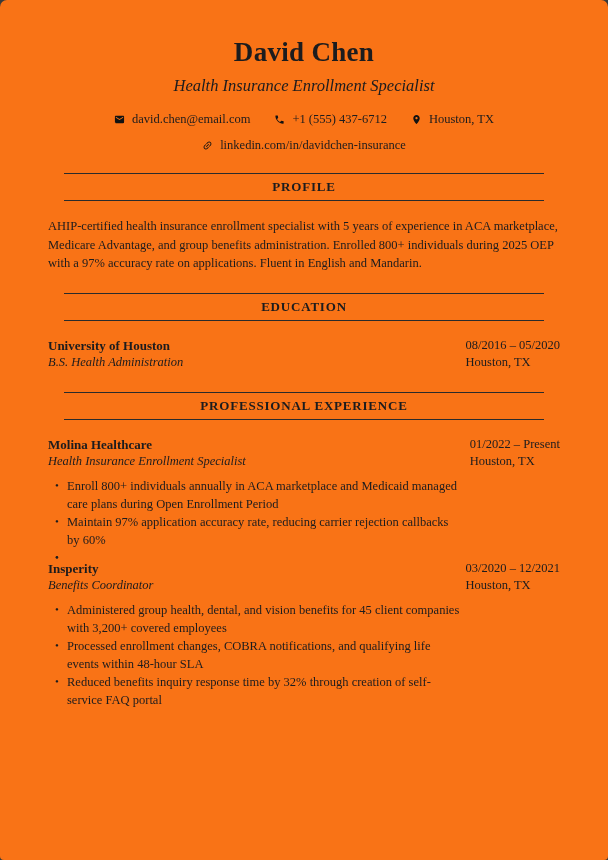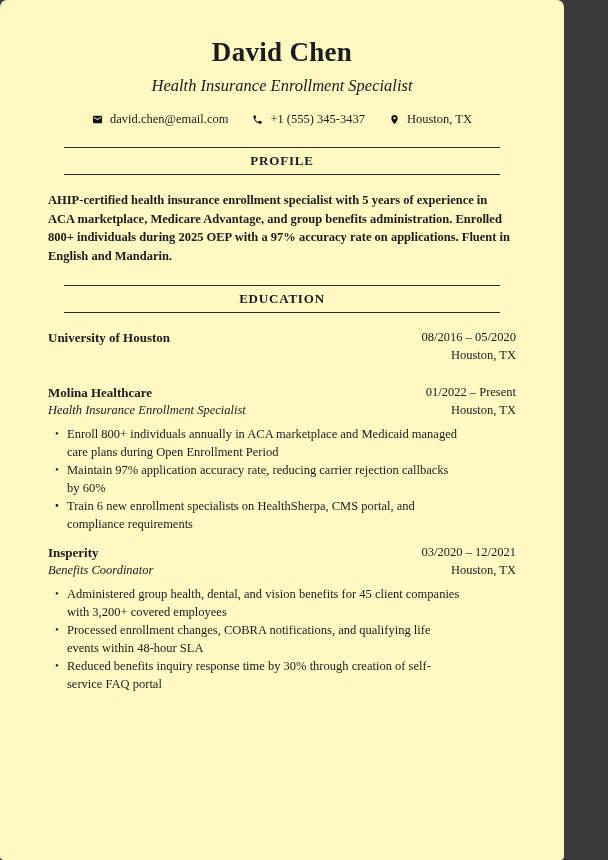--- a/index.html
+++ b/index.html
@@ -3,23 +3,23 @@
 <meta charset="utf-8">
 <style>
   html,body{margin:0;padding:0;}
   body{
     width:608px;height:860px;
     background:#3a3a3a;
     font-family:"Liberation Serif","DejaVu Serif",serif;
   }
   .page{
     position:relative;
-    width:564px;height:860px;
+    width:608px;height:860px;
     box-sizing:border-box;
-    background:#fef9c3;
+    background:#f97316;
     border-radius:7px 7px 4px 4px;
     padding:36px 48px 0 48px;
     color:#1c1c1e;
     overflow:hidden;
   }
   
   .name{
     margin:0;
     font-size:27px;
     font-weight:700;
@@ -62,33 +62,32 @@
     text-align:center;
     font-size:13px;
     font-weight:700;
     letter-spacing:.8px;
     line-height:15px;
   }
   .profile-text{
     margin:9px 0 0 0;
     font-size:12.5px;
     line-height:18.5px;
-    font-weight:bold;
   }
   
   .entry{margin-top:11px;}
   .entry + .entry{}
   .entry-head{
     display:flex;
     justify-content:space-between;
     align-items:flex-start;
     gap:12px;
   }
   .eh-left{line-height:17.5px;}
-  .eh-right{text-align:right;font-size:12.5px;line-height:17.5px;}
+  .eh-right{font-size:12.5px;line-height:17.5px;}
   .company{font-size:13px;font-weight:700;}
   .role{font-size:12.5px;font-style:italic;}
   ul.bullets{
     list-style:none;
     margin:6px 0 0 0;
     padding:0;
     width:412px;
   }
   ul.bullets li{
     position:relative;
@@ -119,55 +118,67 @@
             </svg>
         </span>
         <span>david.chen@email.com</span>
       </span>
       <span class="contact-item">
         <span class="cicon">
           <svg viewBox="0 0 24 24">
               <path d="M6.62 10.79c1.44 2.83 3.76 5.14 6.59 6.59l2.2-2.2c.27-.27.67-.36 1.02-.24 1.12.37 2.33.57 3.57.57.55 0 1 .45 1 1V20c0 .55-.45 1-1 1-9.39 0-17-7.61-17-17 0-.55.45-1 1-1h3.5c.55 0 1 .45 1 1 0 1.25.2 2.45.57 3.57.11.35.03.74-.25 1.02l-2.2 2.2z"></path>
             </svg>
         </span>
-        <span>+1 (555) 345-3437</span>
+        <span>+1 (555) 437-6712</span>
       </span>
       <span class="contact-item">
         <span class="cicon">
           <svg viewBox="0 0 24 24">
               <path d="M12 2C8.13 2 5 5.13 5 9c0 5.25 7 13 7 13s7-7.75 7-13c0-3.87-3.13-7-7-7zm0 9.5c-1.38 0-2.5-1.12-2.5-2.5s1.12-2.5 2.5-2.5 2.5 1.12 2.5 2.5-1.12 2.5-2.5 2.5z"></path>
             </svg>
         </span>
         <span>Houston, TX</span>
       </span>
     </div>
 
+    <div class="contact-row second">
+      <span class="contact-item">
+        <span class="cicon link">
+          <svg viewBox="0 0 24 24">
+              <path d="M3.9 12c0-1.71 1.39-3.1 3.1-3.1h4V7H7c-2.76 0-5 2.24-5 5s2.24 5 5 5h4v-1.9H7c-1.71 0-3.1-1.39-3.1-3.1zM8 13h8v-2H8v2zm9-6h-4v1.9h4c1.71 0 3.1 1.39 3.1 3.1s-1.39 3.1-3.1 3.1h-4V17h4c2.76 0 5-2.24 5-5s-2.24-5-5-5z"></path>
+            </svg>
+        </span>
+        <span>linkedin.com/in/davidchen-insurance</span>
+      </span>
+    </div>
   </header>
 
   <section class="section">
     <h2 class="section-heading">PROFILE</h2>
     <p class="profile-text">AHIP-certified health insurance enrollment specialist with 5 years of experience in ACA marketplace, Medicare Advantage, and group benefits administration. Enrolled 800+ individuals during 2025 OEP with a 97% accuracy rate on applications. Fluent in English and Mandarin.</p>
   </section>
 
   <section class="section">
     <h2 class="section-heading">EDUCATION</h2>
     <div class="entry">
       <div class="entry-head">
         <div class="eh-left">
           <div class="company">University of Houston</div>
+          <div class="role">B.S. Health Administration</div>
         </div>
         <div class="eh-right">
           <div>08/2016 – 05/2020</div>
           <div>Houston, TX</div>
         </div>
       </div>
     </div>
   </section>
 
   <section class="section">
+    <h2 class="section-heading">PROFESSIONAL EXPERIENCE</h2>
 
     <div class="entry">
       <div class="entry-head">
         <div class="eh-left">
           <div class="company">Molina Healthcare</div>
           <div class="role">Health Insurance Enrollment Specialist</div>
         </div>
         <div class="eh-right">
           <div>01/2022 – Present</div>
           <div>Houston, TX</div>
@@ -180,21 +191,20 @@
         </li>
         <li>
           <span class="bullet-marker">•</span>
           <span>Maintain 97% application accuracy rate, reducing carrier rejection callbacks by 60%</span>
         </li>
         <li>
           <span class="bullet-marker">•</span>
         </li>
         <li>
           <span class="bullet-marker">•</span>
-          <span>Train 6 new enrollment specialists on HealthSherpa, CMS portal, and compliance requirements</span>
         </li>
       </ul>
     </div>
 
     <div class="entry">
       <div class="entry-head">
         <div class="eh-left">
           <div class="company">Insperity</div>
           <div class="role">Benefits Coordinator</div>
         </div>
@@ -207,19 +217,19 @@
         <li>
           <span class="bullet-marker">•</span>
           <span>Administered group health, dental, and vision benefits for 45 client companies with 3,200+ covered employees</span>
         </li>
         <li>
           <span class="bullet-marker">•</span>
           <span>Processed enrollment changes, COBRA notifications, and qualifying life events within 48-hour SLA</span>
         </li>
         <li>
           <span class="bullet-marker">•</span>
-          <span>Reduced benefits inquiry response time by 30% through creation of self-service FAQ portal</span>
+          <span>Reduced benefits inquiry response time by 32% through creation of self-service FAQ portal</span>
         </li>
       </ul>
     </div>
   </section>
 
 </div>
 
 </body></html>

